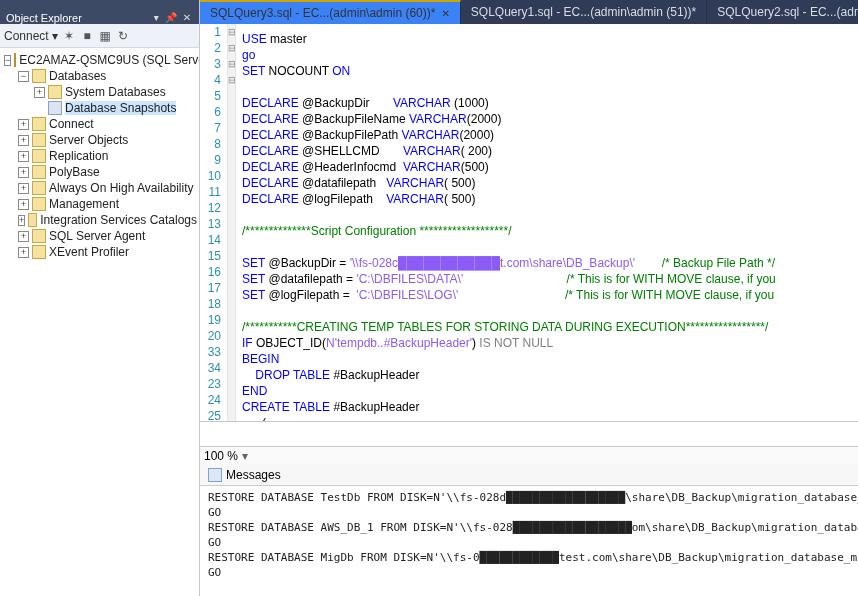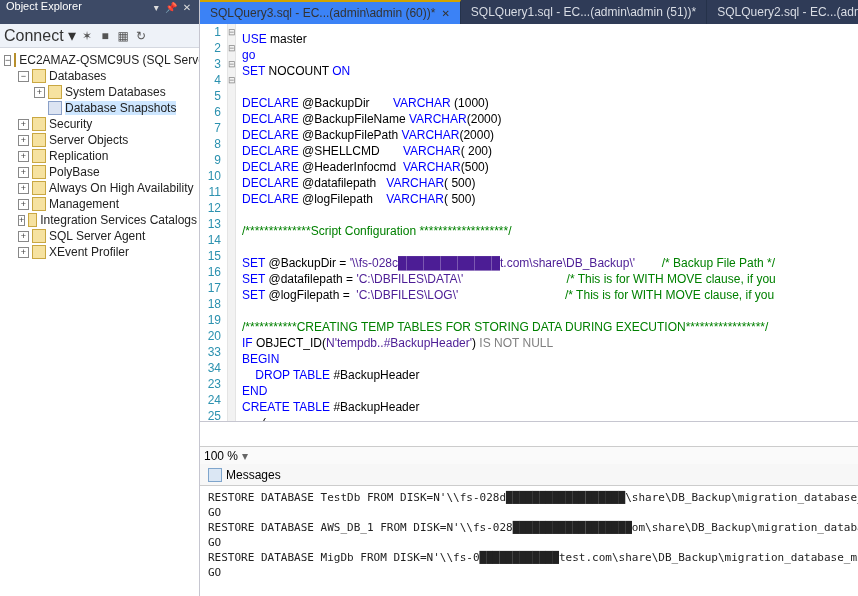--- a/index.html
+++ b/index.html
@@ -1,24 +1,24 @@
 <!DOCTYPE html>
 <html><head>
 <meta charset="utf-8">
 <style>
   * { box-sizing: border-box; margin: 0; padding: 0; font-family: "Segoe UI", Tahoma, sans-serif; font-size: 12px; }
   body { display: flex; flex-direction: column; width: 858px; height: 596px; overflow: hidden; background: #fff; }
   .top { display: flex; height: 100%; }
   
   .objexp { width: 200px; background: #eef2f8; border-right: 1px solid #c6c6d0; display: flex; flex-direction: column; }
-  .objexp-header { height: 24px; background: #3d4a66; color: #fff; display: flex; align-items: flex-start; justify-content: space-between; padding: 0 6px; }
+  .objexp-header { height: 24px; background: #3d4a66; color: #fff; display: flex; align-items: flex-end; justify-content: space-between; padding: 0 6px; }
   .objexp-header .ttl { font-size: 11px; }
   .pin, .close { width: 12px; height: 12px; display:inline-block; color:#ddd; font-size:10px; line-height:12px; text-align:center; cursor:pointer;}
   .objexp-toolbar { height: 24px; display: flex; align-items: center; gap: 4px; padding: 0 4px; background:#eef2f8; border-bottom:1px solid #d4d8e0;}
-  .dd { font-size:16px; color:#333; display:flex; align-items:center; gap:2px; cursor:pointer;}
+  .dd { font-size:12px; color:#333; display:flex; align-items:center; gap:2px; cursor:pointer;}
   .tb-ico { width:14px; height:14px; display:inline-flex; align-items:center; justify-content:center; color:#555; cursor:pointer;}
   .tree { flex:1; padding: 4px 2px; overflow:auto; background:#fff; }
   .node { display:flex; align-items:center; gap:3px; height:16px; padding:1px 0; white-space:nowrap; cursor:pointer;}
   .pm { width:11px; height:11px; border:1px solid #888; font-size:9px; line-height:9px; text-align:center; color:#444; background:#fff; cursor:pointer;}
   .pm.blank { border:none; }
   .node .lbl { color:#222; }
   .node .lbl.sel { background:#cde6ff; }
   .tree-ico { width:14px; height:14px; display:inline-block; }
   .ico-server { background: #efd28a; border:1px solid #b78f2c; }
   .ico-folder { background: #f6e2a0; border:1px solid #c9a742; }
@@ -30,21 +30,21 @@
   .editor-area { flex:1; display:flex; flex-direction:column; min-width:0; }
   .tabs { height:24px; background:#2f3b57; display:flex; align-items:stretch; }
   .tab { display:flex; align-items:center; gap:6px; padding:0 10px; color:#d8dce4; border-right:1px solid #25324a; cursor:pointer; white-space:nowrap;}
   .tab.active { background:#3b82f6; color:#333; border-top:2px solid #d2a400; }
   .tab .x { font-size:10px; color:#333; }
   .editor-split { flex:1; display:flex; flex-direction:column; min-height:0; }
   .code-pane { flex:1; display:flex; overflow:hidden; border-bottom:1px solid #c6c6d0; }
   .linenum { width:28px; background:#fff; border-right:1px solid #e4e4e4; text-align:right; padding-right:6px; color:#2b91af; font-family: Consolas, monospace; font-size:12px; line-height:16px;}
   .code { flex:1; overflow:auto; padding-left:6px; font-family: Consolas, monospace; font-size:12px; line-height:16px; white-space:pre;margin-top:7px; }
   .kw { color:#0000ff; }
-  .str { color:#4c1d95; }
+  .str { color:#8b5cf6; }
   .cm { color:#008000; }
   .gr { color:#808080; }
   .zoom { height:18px; border-top:1px solid #ccc; display:flex; align-items:center; padding:0 4px; background:#fafafa; font-size:11px;margin-top:24px;}
   .msg-tab { height:22px; display:flex; align-items:center; padding:0 8px; background:#f7f7f7; border-bottom:1px solid #ccc; }
   .msg-tab .ico { width:14px; height:14px; margin-right:4px; display:inline-block; background:#dbe7f4; border:1px solid #7fa5cc; }
   .messages { flex:0 0 110px; overflow:auto; font-family: Consolas, monospace; font-size:11px; line-height:15px; padding:4px 8px; color:#222; white-space:pre; }
   .outline { width:8px; background:#f2f2f2; border-right:1px solid #e4e4e4; }
   .outline-mark { color:#888; font-size:9px; text-align:center; line-height:16px;}
 </style>
 </head>
@@ -85,21 +85,21 @@
         <span class="lbl">System Databases</span>
       </div>
       <div class="node ind2">
         <span class="pm blank"></span>
         <span class="tree-ico ico-snap"></span>
         <span class="lbl sel">Database Snapshots</span>
       </div>
       <div class="node ind1">
           <span class="pm">+</span>
           <span class="tree-ico ico-folder"></span>
-          <span class="lbl">Security</span>
+          <span class="lbl">Connect</span>
         </div>
       <div class="node ind1">
           <span class="pm">+</span>
           <span class="tree-ico ico-folder"></span>
           <span class="lbl">Server Objects</span>
         </div>
       <div class="node ind1">
           <span class="pm">+</span>
           <span class="tree-ico ico-folder"></span>
           <span class="lbl">Replication</span>

